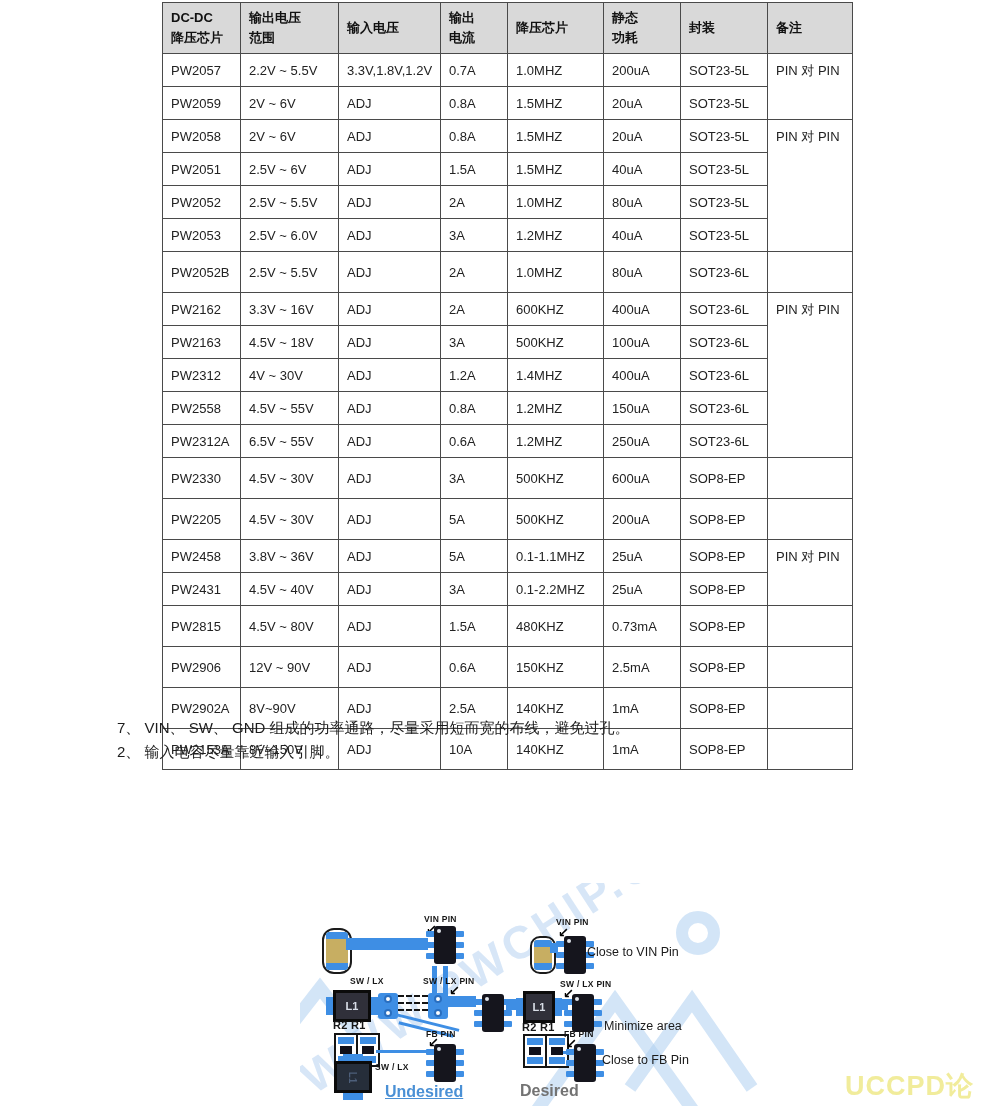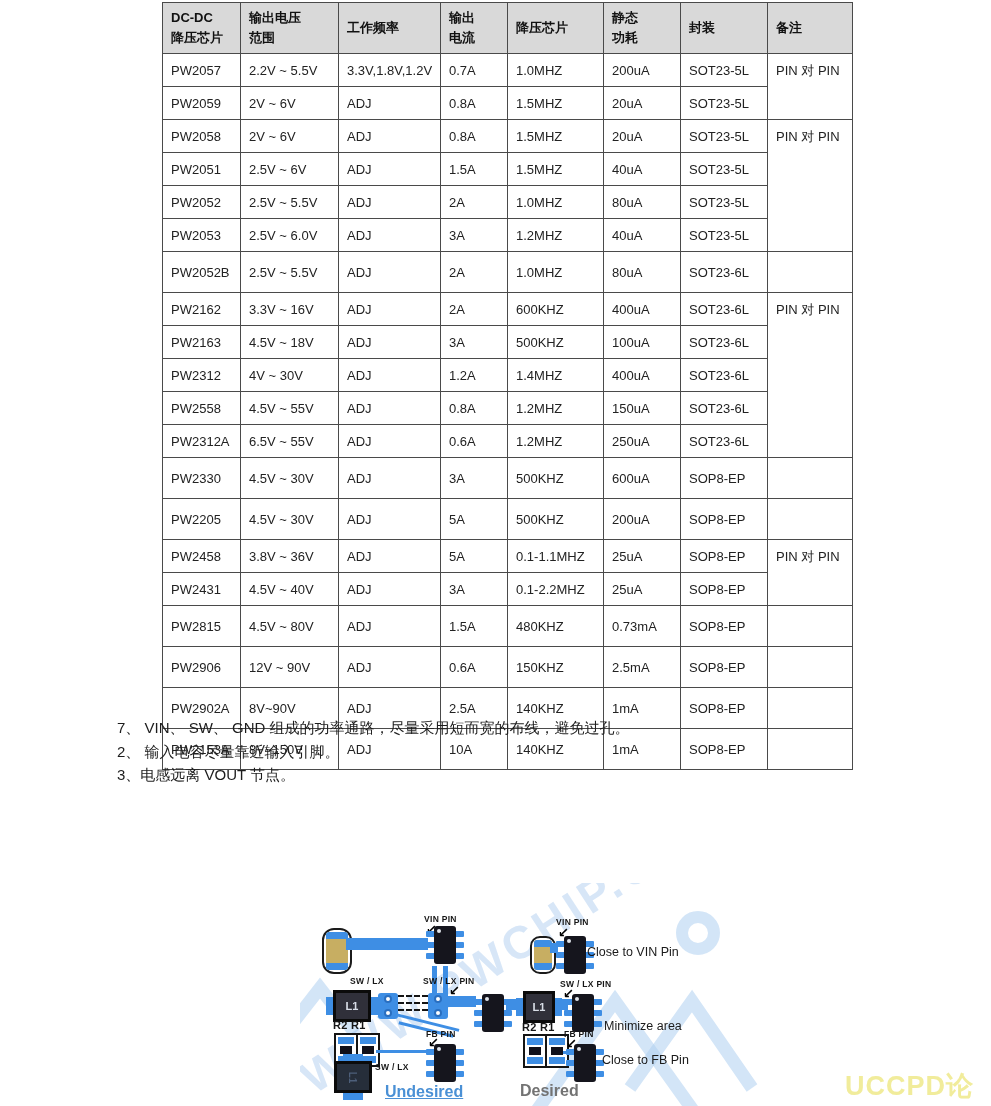--- a/index.html
+++ b/index.html
@@ -86,21 +86,21 @@
         <col style="width:77px">
         <col style="width:87px">
         <col style="width:85px">
     </colgroup>
     <thead>
         <tr>
           <th>DC-DC
 降压芯片</th>
           <th>输出电压
 范围</th>
-          <th>工作频率</th>
+          <th>输入电压</th>
           <th>输出
 电流</th>
           <th>降压芯片</th>
           <th>静态
 功耗</th>
           <th>封装</th>
           <th>备注</th>
         </tr>
       </thead>
     <tbody>
@@ -294,21 +294,20 @@
           <td>1mA</td>
           <td>SOP8-EP</td>
           <td rowspan="1" class="remark"></td>
         </tr>
       </tbody>
   </table>
 
   <section class="pcb-section">
     <p>7、 VIN、 SW、 GND 组成的功率通路，尽量采用短而宽的布线，避免过孔。</p>
     <p>2、 输入电容尽量靠近输入引脚。</p>
-    <p>3、电感远离 VOUT 节点。</p>
   </section>
 
   <div class="diagram" style="--tr: #3e8ee4;">
 
     <svg class="wm" width="460" height="223" viewBox="0 0 460 223">
       <g fill="none" stroke="rgba(175,208,240,0.55)" stroke-width="13">
         <polyline points="235,230 315,118 395,230"></polyline>
         <polyline points="330,205 392,118 452,205"></polyline>
         <polyline points="-15,150 20,105 55,150"></polyline>
       </g>

